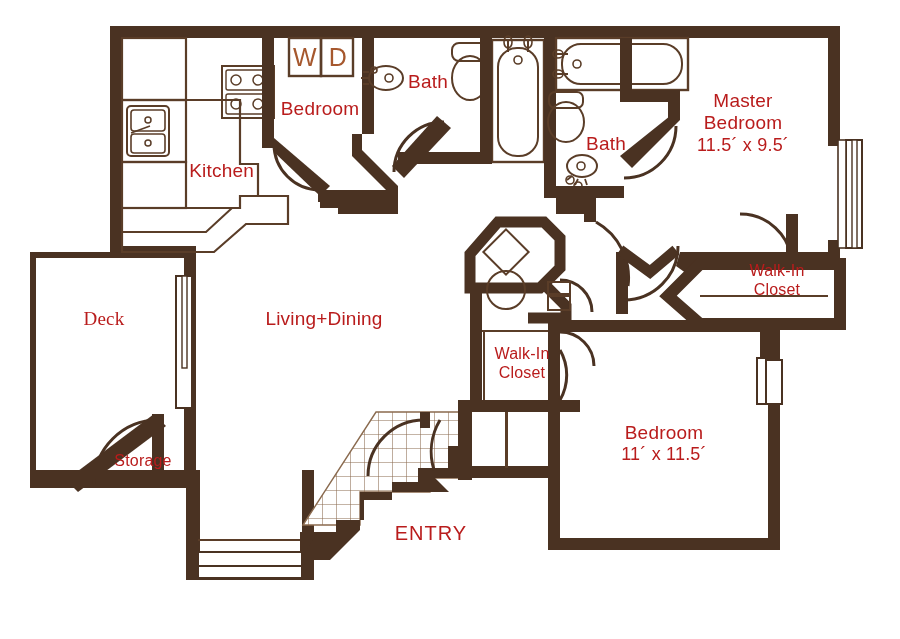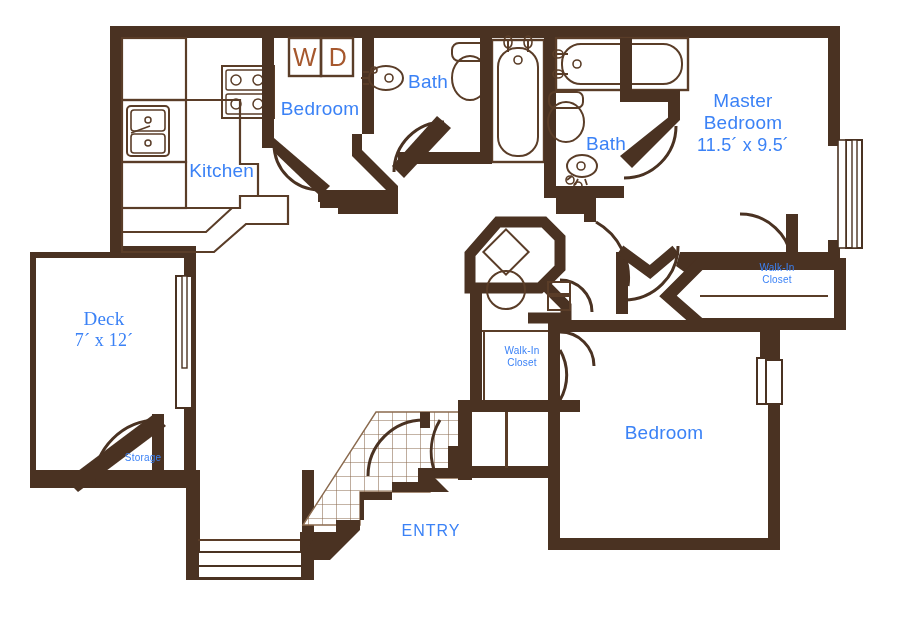--- a/index.html
+++ b/index.html
@@ -1,25 +1,25 @@
 <!DOCTYPE html>
 <html><head>
 <meta charset="utf-8">
 <style>
   html,body{margin:0;padding:0;background:#ffffff;}
   body{font-family:"Liberation Sans", sans-serif;}
   #plan-wrap{position:relative;width:900px;height:639px;background:#ffffff;overflow:hidden;}
   #plan-svg{display:block;width:900px;height:639px;}
-  .lbl{position:absolute;color:#3b82f6;text-align:center;line-height:1.18;white-space:nowrap;
+  .lbl{position:absolute;color:#b91c1c;text-align:center;line-height:1.18;white-space:nowrap;
        font-family:"Liberation Sans", sans-serif;font-weight:400;letter-spacing:.2px;}
   .lbl span{display:block;}
   .room-name{font-size:19px;}
   .room-dim{font-size:18px;}
-  .small{font-size:10px;}
-  .entry-lbl{font-size:16px;letter-spacing:1px;}
+  .small{font-size:16px;}
+  .entry-lbl{font-size:20px;letter-spacing:1px;}
   .wd-lbl{font-size:25px;color:#a6582e;}
 </style>
 </head>
 <body>
 
 <div id="plan-wrap">
 
   <svg id="plan-svg" viewBox="0 0 900 639" xmlns="http://www.w3.org/2000/svg">
     <defs>
       <pattern id="tilegrid" width="14" height="14" patternUnits="userSpaceOnUse">
@@ -282,33 +282,34 @@
     <span class="room-dim">11.5´ x 9.5´</span>
   </div>
 
   <div class="lbl" style="left:728px;top:262px;width:98px;">
     <span class="small">Walk-In</span>
     <span class="small">Closet</span>
   </div>
 
   <div class="lbl" style="left:584px;top:422px;width:160px;">
     <span class="room-name">Bedroom</span>
+    <span class="room-dim">11´ x 11.5´</span>
   </div>
 
   <div class="lbl" style="left:474px;top:345px;width:96px;">
     <span class="small">Walk-In</span>
     <span class="small">Closet</span>
   </div>
 
   <div class="lbl" style="left:236px;top:308px;width:176px;">
+    <span class="room-name">Living+Dining</span>
   </div>
 
   <div class="lbl" style="left:44px;top:308px;width:120px;font-family:Liberation Serif, serif;">
     <span class="room-name">Deck</span>
-    <span class="room-dim">7´ x 12´</span>
   </div>
 
   <div class="lbl small" style="left:100px;top:452px;width:86px;">Storage</div>
 
   <div class="lbl wd-lbl" style="left:292px;top:43px;width:26px;">W</div>
   <div class="lbl wd-lbl" style="left:325px;top:43px;width:26px;">D</div>
 
   <div class="lbl entry-lbl" style="left:393px;top:522px;width:76px;">ENTRY</div>
 
 </div>

